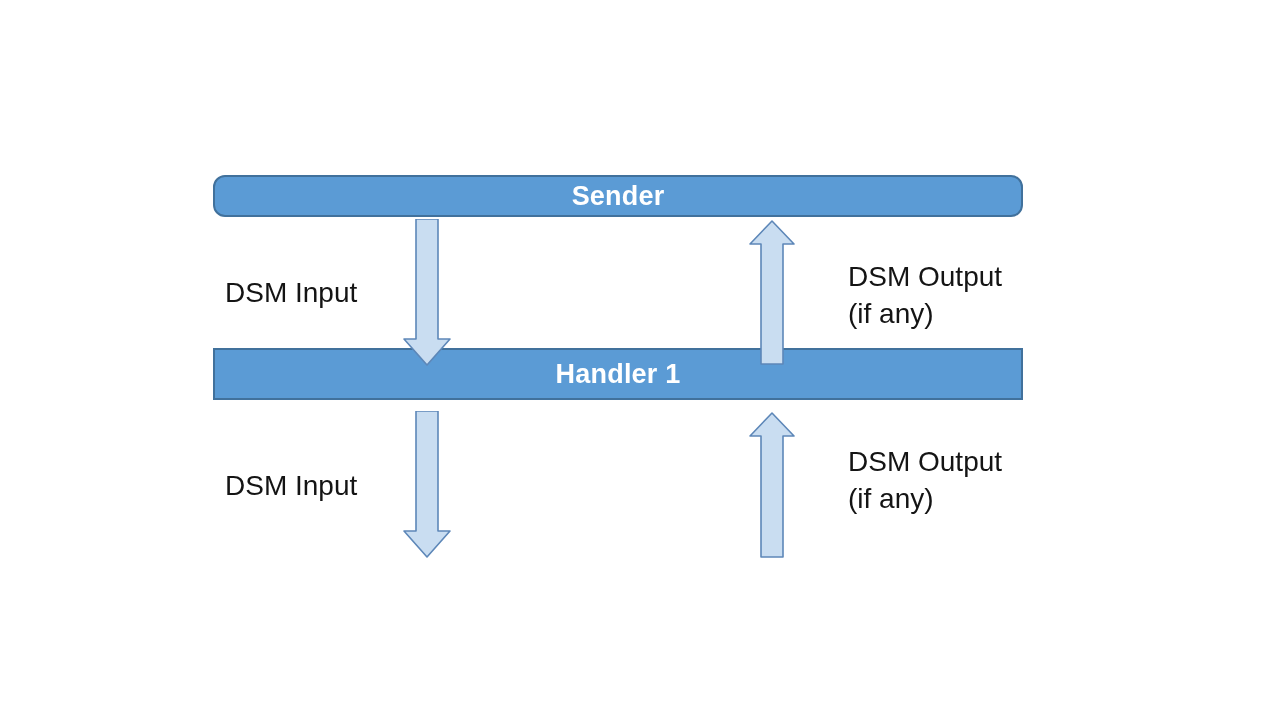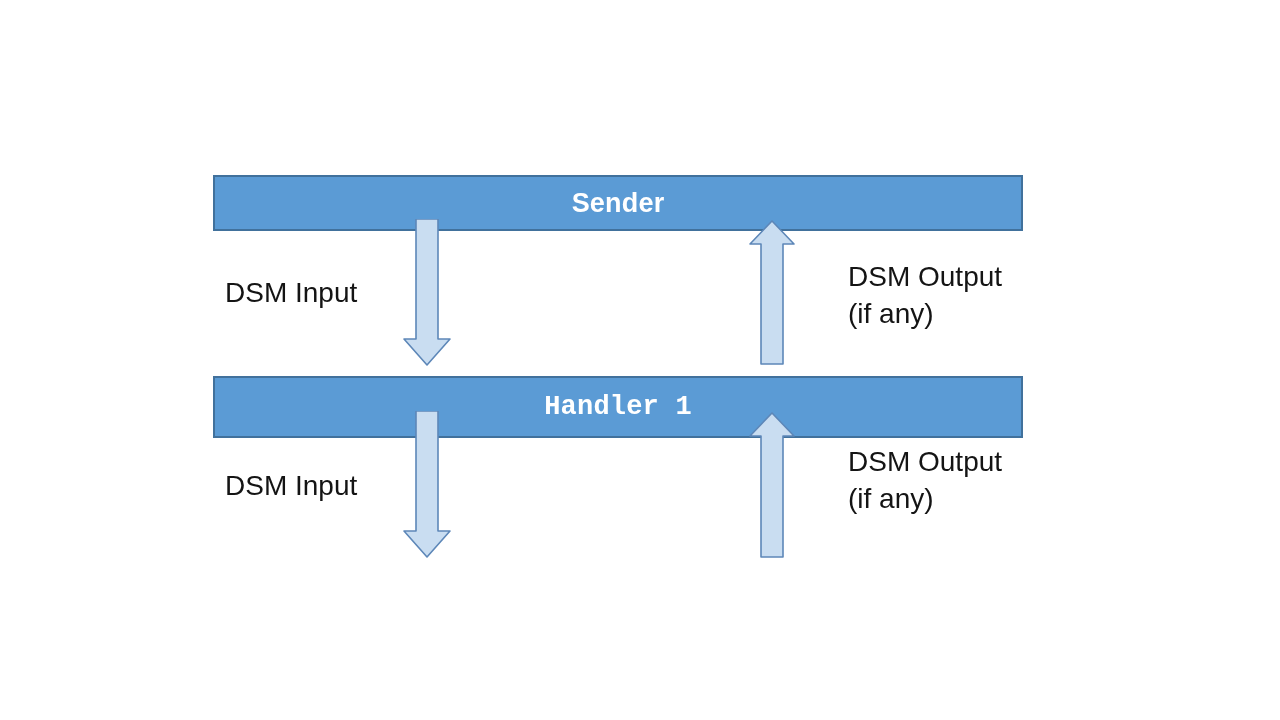--- a/index.html
+++ b/index.html
@@ -25,22 +25,22 @@
     display: flex;
     align-items: center;
     justify-content: center;
   }
   .bar-label {
     color: #ffffff;
     font-size: 27px;
     font-weight: bold;
     letter-spacing: 0.2px;
   }
-  .bar.sender   { top: 175px; height: 56px; }
-  .bar.handler1 { top: 376px; height: 62px; font-family: Liberation Mono, monospace; }
+  .bar.sender   { top: 175px; height: 42px; border-radius: 12px; }
+  .bar.handler1 { top: 348px; height: 52px; }
   .bar.handler2 { top: 557px; height: 46px; }
 
   .flow-label {
     position: absolute;
     color: #141414;
     font-size: 28px;
     line-height: 37px;
     white-space: pre-line;
   }
   .input-label-1  { left: 225px; top: 274px; }

